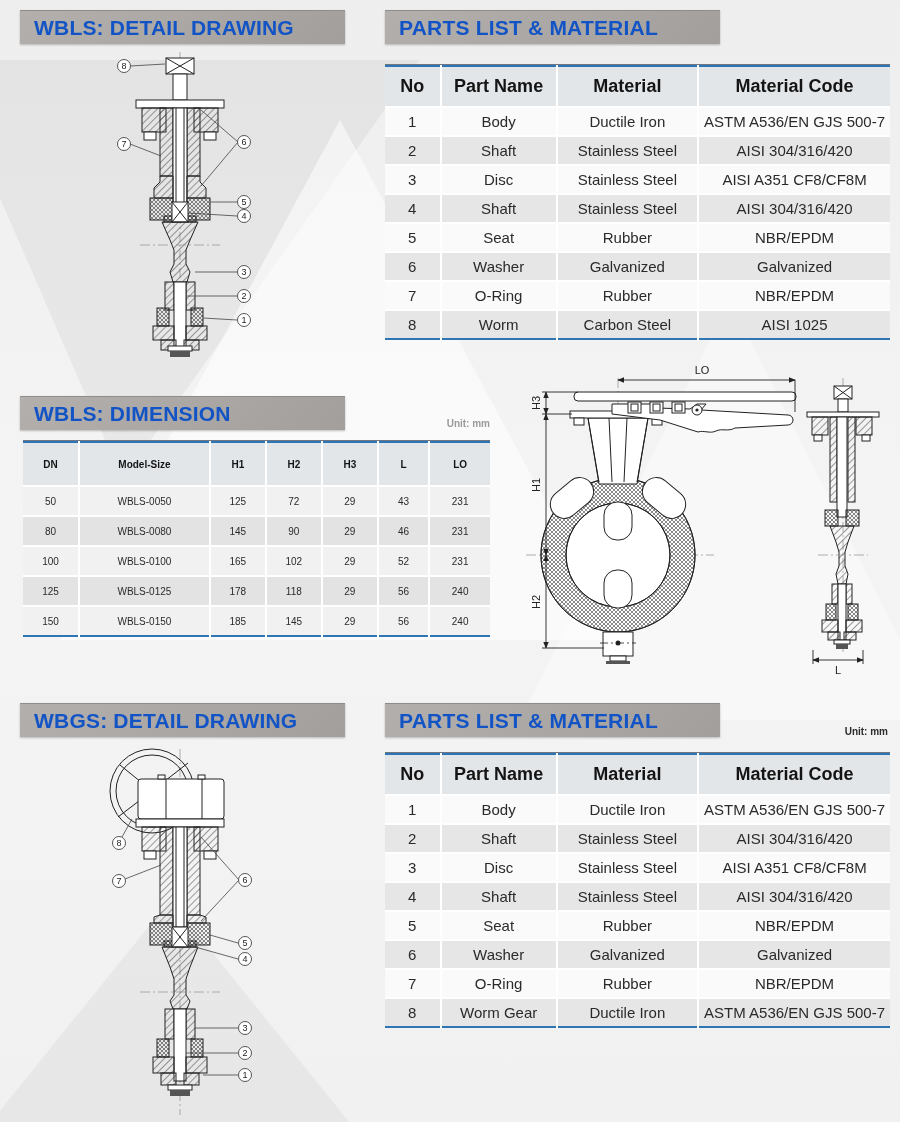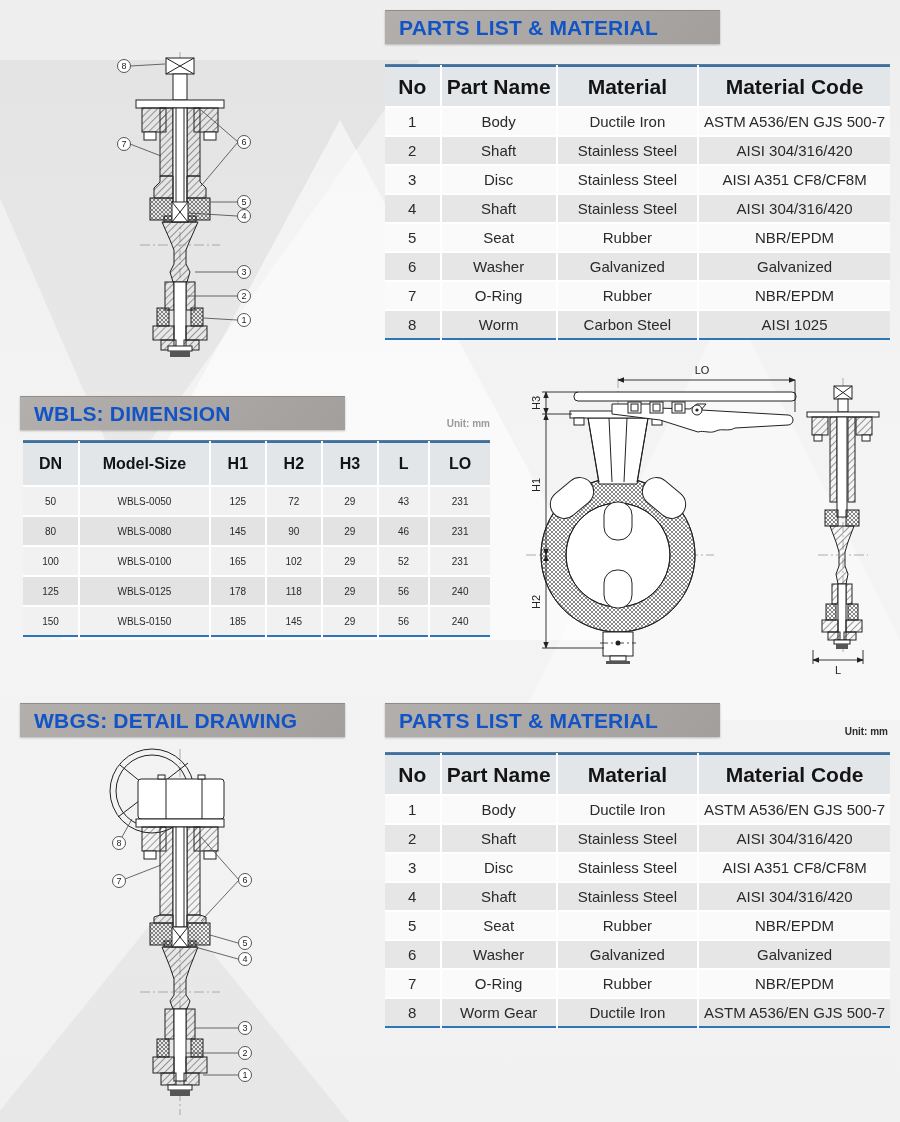--- a/index.html
+++ b/index.html
@@ -22,29 +22,29 @@
         display:flex;align-items:center;padding-left:14px;box-sizing:border-box;}
   .title-bar span{color:#1254c6;font-weight:bold;font-size:21px;letter-spacing:0.2px;}
 
   .unit{position:absolute;font-size:10px;font-weight:bold;}
   .unit.gray{color:#9a9a9a;}
   .unit.dark{color:#2b2b2b;}
 
   .tblwrap{position:absolute;border-top:1px solid #707680;}
   table.tbl{width:100%;border-collapse:collapse;table-layout:fixed;
         border-top:2px solid #2e75b6;border-bottom:2px solid #2e75b6;}
-  .tbl th{background:#e3e6e9;font-size:21px;font-weight:bold;color:#141414;text-align:center;}
+  .tbl th{background:#e3e6e9;font-size:18px;font-weight:bold;color:#141414;text-align:center;}
   .tbl td{font-size:15px;color:#2a2a2a;text-align:center;}
   .tbl th+th,.tbl td+td{border-left:2px solid #ffffff;}
   .tbl tbody tr{border-top:2px solid #ffffff;}
   .parts th{height:37px;}
   .parts td{height:25px;}
   .parts tbody tr:nth-child(odd){background:#fafafa;}
   .parts tbody tr:nth-child(even){background:#e6e6e6;}
-  .dim th{height:40px;font-size:16px;}
+  .dim th{height:40px;font-size:10px;}
   .dim td{height:26px;font-size:10px;}
   .dim tbody tr:nth-child(odd){background:#f1f1f1;}
   .dim tbody tr:nth-child(even){background:#e3e3e3;}
   col.p-no{width:11%;} col.p-name{width:23%;} col.p-mat{width:28%;} col.p-code{width:38%;}
   col.d-dn{width:12%;} col.d-model{width:28%;} col.d-h1{width:12%;} col.d-h2{width:12%;}
   col.d-h3{width:12%;} col.d-l{width:11%;} col.d-lo{width:13%;}
 
   svg{position:absolute;overflow:visible;}
   svg text{font-family:"Liberation Sans",sans-serif;}
   .co-text{font-size:9px;fill:#222;}
@@ -52,20 +52,23 @@
 </style>
 </head>
 <body>
 
 <div id="page">
   <div class="tri tri1"></div>
   <div class="tri tri2"></div>
   <div class="tri tri3"></div>
   <div class="tri tri4"></div>
 
+  <div class="title-bar" style="left:20px;top:10px;width:325px;">
+    <span>WBLS: DETAIL DRAWING</span>
+  </div>
   <div class="title-bar" style="left:385px;top:10px;width:335px;">
     <span>PARTS LIST &amp; MATERIAL</span>
   </div>
   <div class="title-bar" style="left:20px;top:703px;width:325px;">
     <span>WBGS: DETAIL DRAWING</span>
   </div>
   <div class="title-bar" style="left:20px;top:396px;width:325px;">
     <span>WBLS: DIMENSION</span>
   </div>
   <div class="title-bar" style="left:385px;top:703px;width:335px;">

